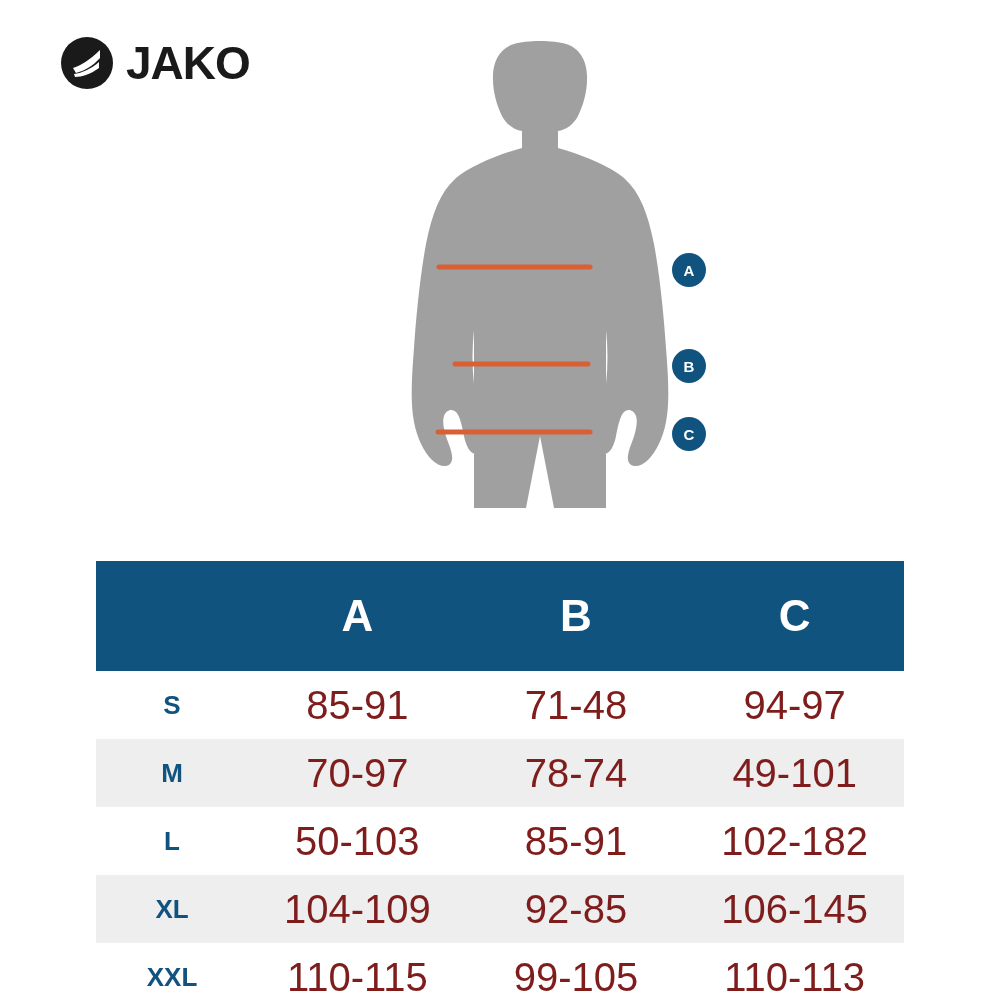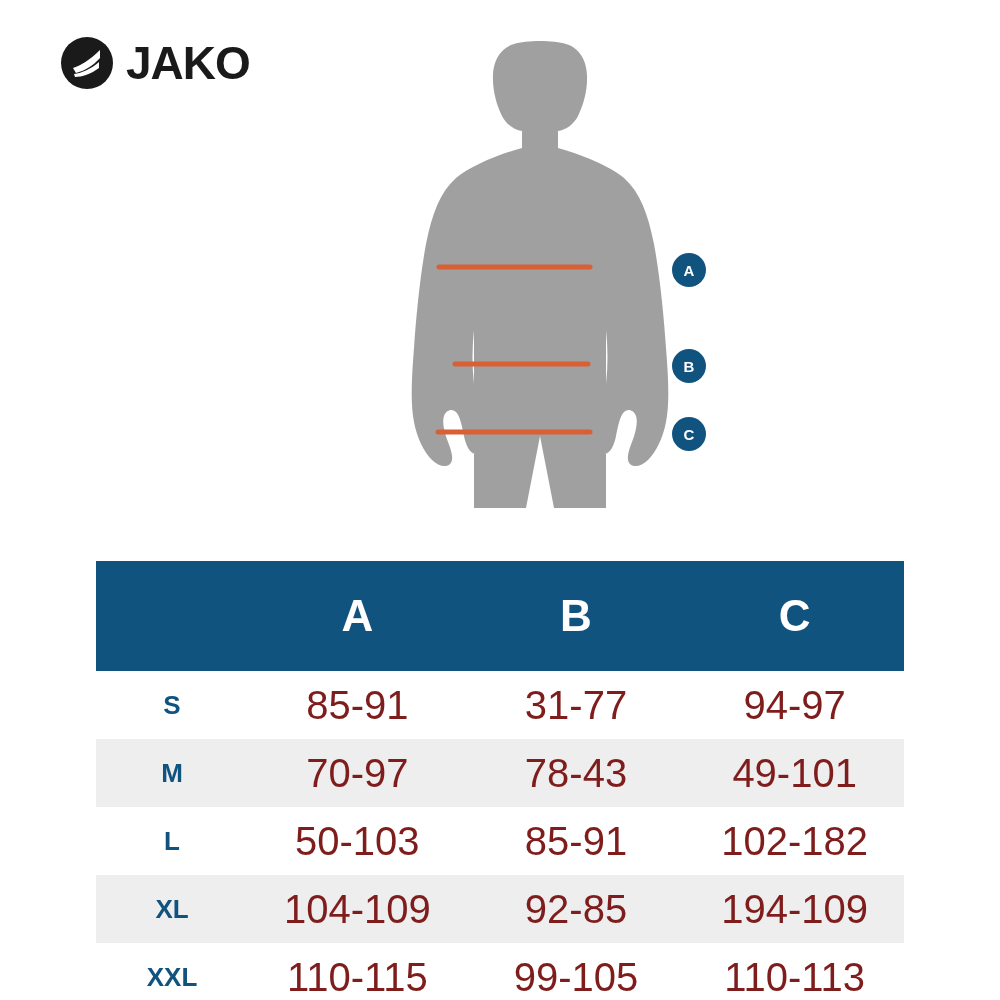--- a/index.html
+++ b/index.html
@@ -154,40 +154,40 @@
         <th class="corner"></th>
         <th>A</th>
         <th>B</th>
         <th>C</th>
       </tr>
     </thead>
     <tbody>
       <tr>
         <td class="size-label">S</td>
         <td>85-91</td>
-        <td>31-77</td>
+        <td>71-48</td>
         <td>94-97</td>
       </tr>
       <tr class="alt">
         <td class="size-label">M</td>
         <td>70-97</td>
-        <td>78-43</td>
+        <td>78-74</td>
         <td>49-101</td>
       </tr>
       <tr>
         <td class="size-label">L</td>
         <td>50-103</td>
         <td>85-91</td>
         <td>102-182</td>
       </tr>
       <tr class="alt">
         <td class="size-label">XL</td>
         <td>104-109</td>
         <td>92-85</td>
-        <td>194-109</td>
+        <td>106-145</td>
       </tr>
       <tr>
         <td class="size-label">XXL</td>
         <td>110-115</td>
         <td>99-105</td>
         <td>110-113</td>
       </tr>
     </tbody>
   </table>
 

